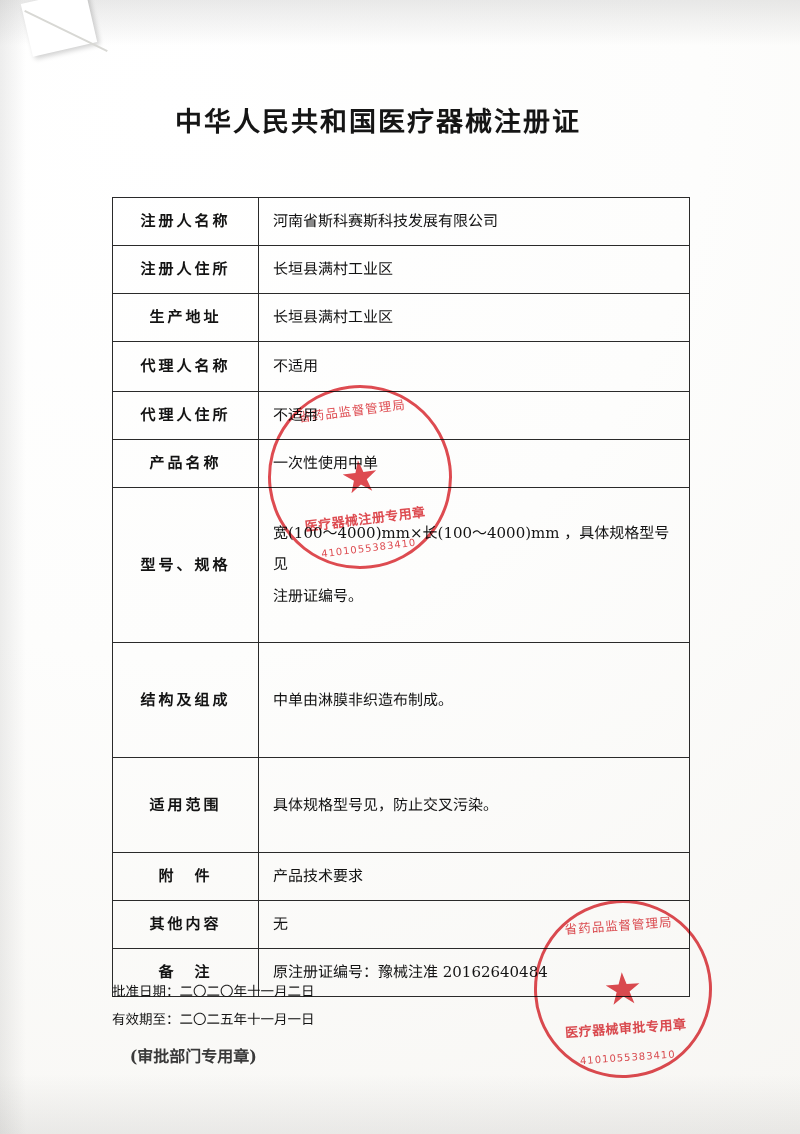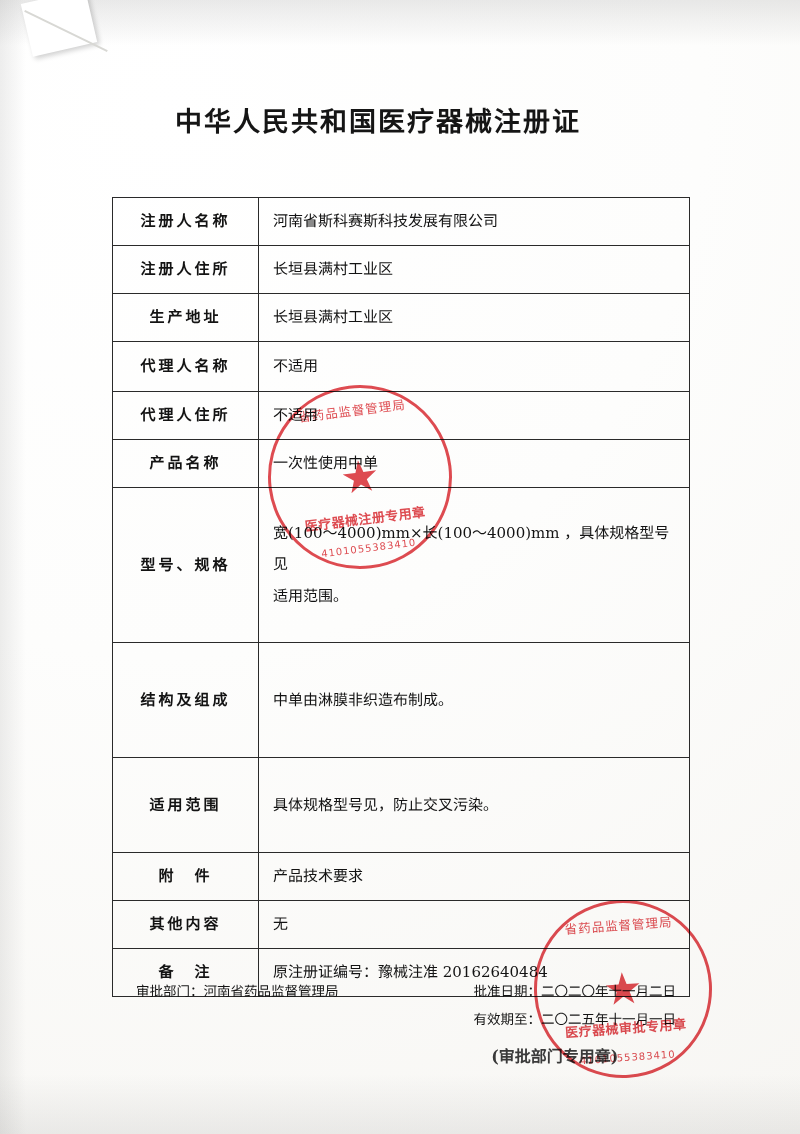--- a/index.html
+++ b/index.html
@@ -243,21 +243,21 @@
         <td class="value">不适用</td>
       </tr>
       <tr class="row-s">
         <td class="label">产品名称</td>
         <td class="value">一次性使用中单</td>
       </tr>
       <tr class="row-xl">
         <td class="label">型号、规格</td>
         <td class="value">
           <span class="val-multi">宽(100～4000)mm×长(100～4000)mm ，具体规格型号见</span>
-          <span class="val-multi">适用范围。</span>
+          <span class="val-multi">注册证编号。</span>
         </td>
       </tr>
       <tr class="row-l">
         <td class="label">结构及组成</td>
         <td class="value">中单由淋膜非织造布制成。</td>
       </tr>
       <tr class="row-k">
         <td class="label">适用范围</td>
         <td class="value">具体规格型号见，防止交叉污染。</td>
       </tr>
@@ -271,21 +271,20 @@
       </tr>
       <tr class="row-s">
         <td class="label">备　注</td>
         <td class="value">原注册证编号：豫械注准 20162640484</td>
       </tr>
     </tbody>
   </table>
 
   <div class="footer">
     <div class="footer-row">
-      <div class="footer-left">审批部门：河南省药品监督管理局</div>
       <div class="footer-right">
         <div>批准日期：二〇二〇年十一月二日</div>
         <div>有效期至：二〇二五年十一月一日</div>
         <span class="seal-note">(审批部门专用章)</span>
       </div>
     </div>
   </div>
 
   <div class="seal" id="seal-main">
     <span class="seal-arc arc-top">省药品监督管理局</span>

